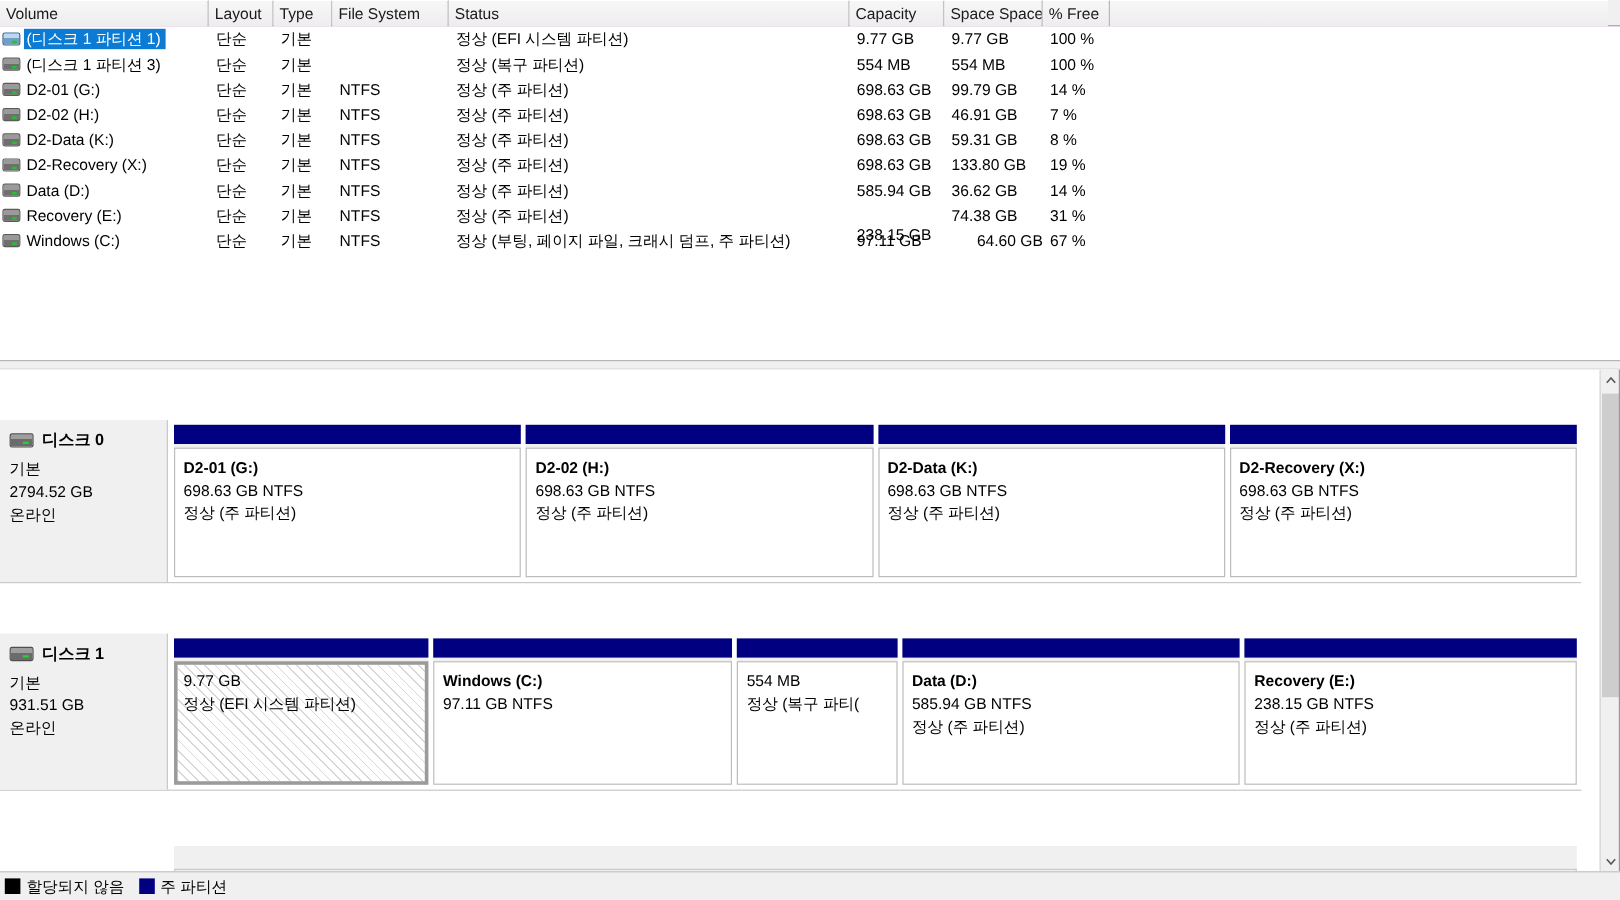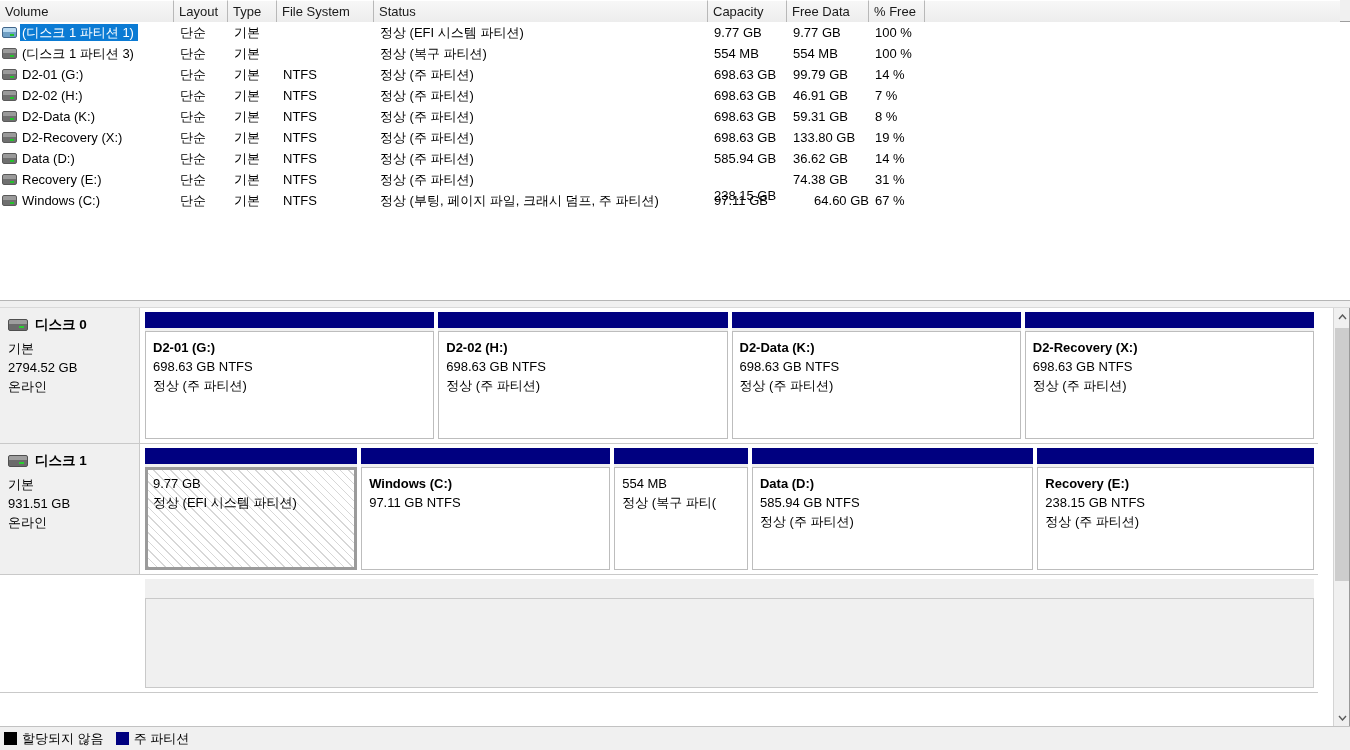--- a/index.html
+++ b/index.html
@@ -59,21 +59,21 @@
     border-top:1px solid #b5b5b5;border-bottom:1px solid #d9d9d9;
   }
 
   
   .graph-pane{
     position:absolute;left:0;top:308px;width:1350px;height:418px;
     background:#ffffff;box-sizing:border-box;overflow:hidden;
   }
   .graph-scroll{position:absolute;left:0;top:0;width:1318px;height:418px;overflow:hidden;}
 
-  .disk-row{position:relative;box-sizing:border-box;border-bottom:1px solid #c9c9c9;}
+  .disk-row{position:relative;box-sizing:border-box;border-bottom:1px solid #c9c9c9;margin-top:42px;}
   .disk-info{
     position:absolute;left:0;top:0;width:140px;height:100%;
     box-sizing:border-box;background:#f0f0f0;border-right:1px solid #c9c9c9;
     padding:8px 6px 0 8px;
   }
   .disk-title{display:flex;align-items:center;font-weight:bold;font-size:13.5px;margin-bottom:5px;}
   .disk-title .big-ico{
     position:relative;width:20px;height:12px;flex:0 0 20px;margin-right:7px;
     background:linear-gradient(#9e9e9e 0 42%,#6b6b6b 42% 100%);
     border:1px solid #4f4f4f;border-radius:2px;box-sizing:border-box;
@@ -150,21 +150,21 @@
 <div class="app">
 
   <div class="volume-pane">
     <div class="vl-header" id="vl-header">
         <div class="hcell" style="width: 174px;">Volume</div>
         <div class="hcell" style="width: 54px;">Layout</div>
         <div class="hcell" style="width: 49px;">Type</div>
         <div class="hcell" style="width: 97px;">File System</div>
         <div class="hcell" style="width: 334px;">Status</div>
         <div class="hcell" style="width: 79px;">Capacity</div>
-        <div class="hcell" style="width: 82px;">Free Data</div>
+        <div class="hcell" style="width: 82px;">Space Space</div>
         <div class="hcell" style="width: 56px;">% Free</div>
         <div class="hcell" style="width: 415px;"></div>
       </div>
     <div class="vl-body" id="vl-body">
         <div class="vrow selected">
           <div class="vcell c-vol" style="width: 174px;">
             <span class="drv-ico sel"></span>
             <span class="vol-label">(디스크 1 파티션 1)</span>
           </div>
           <div class="vcell" style="width: 54px; padding-left: 6px;">단순</div>

